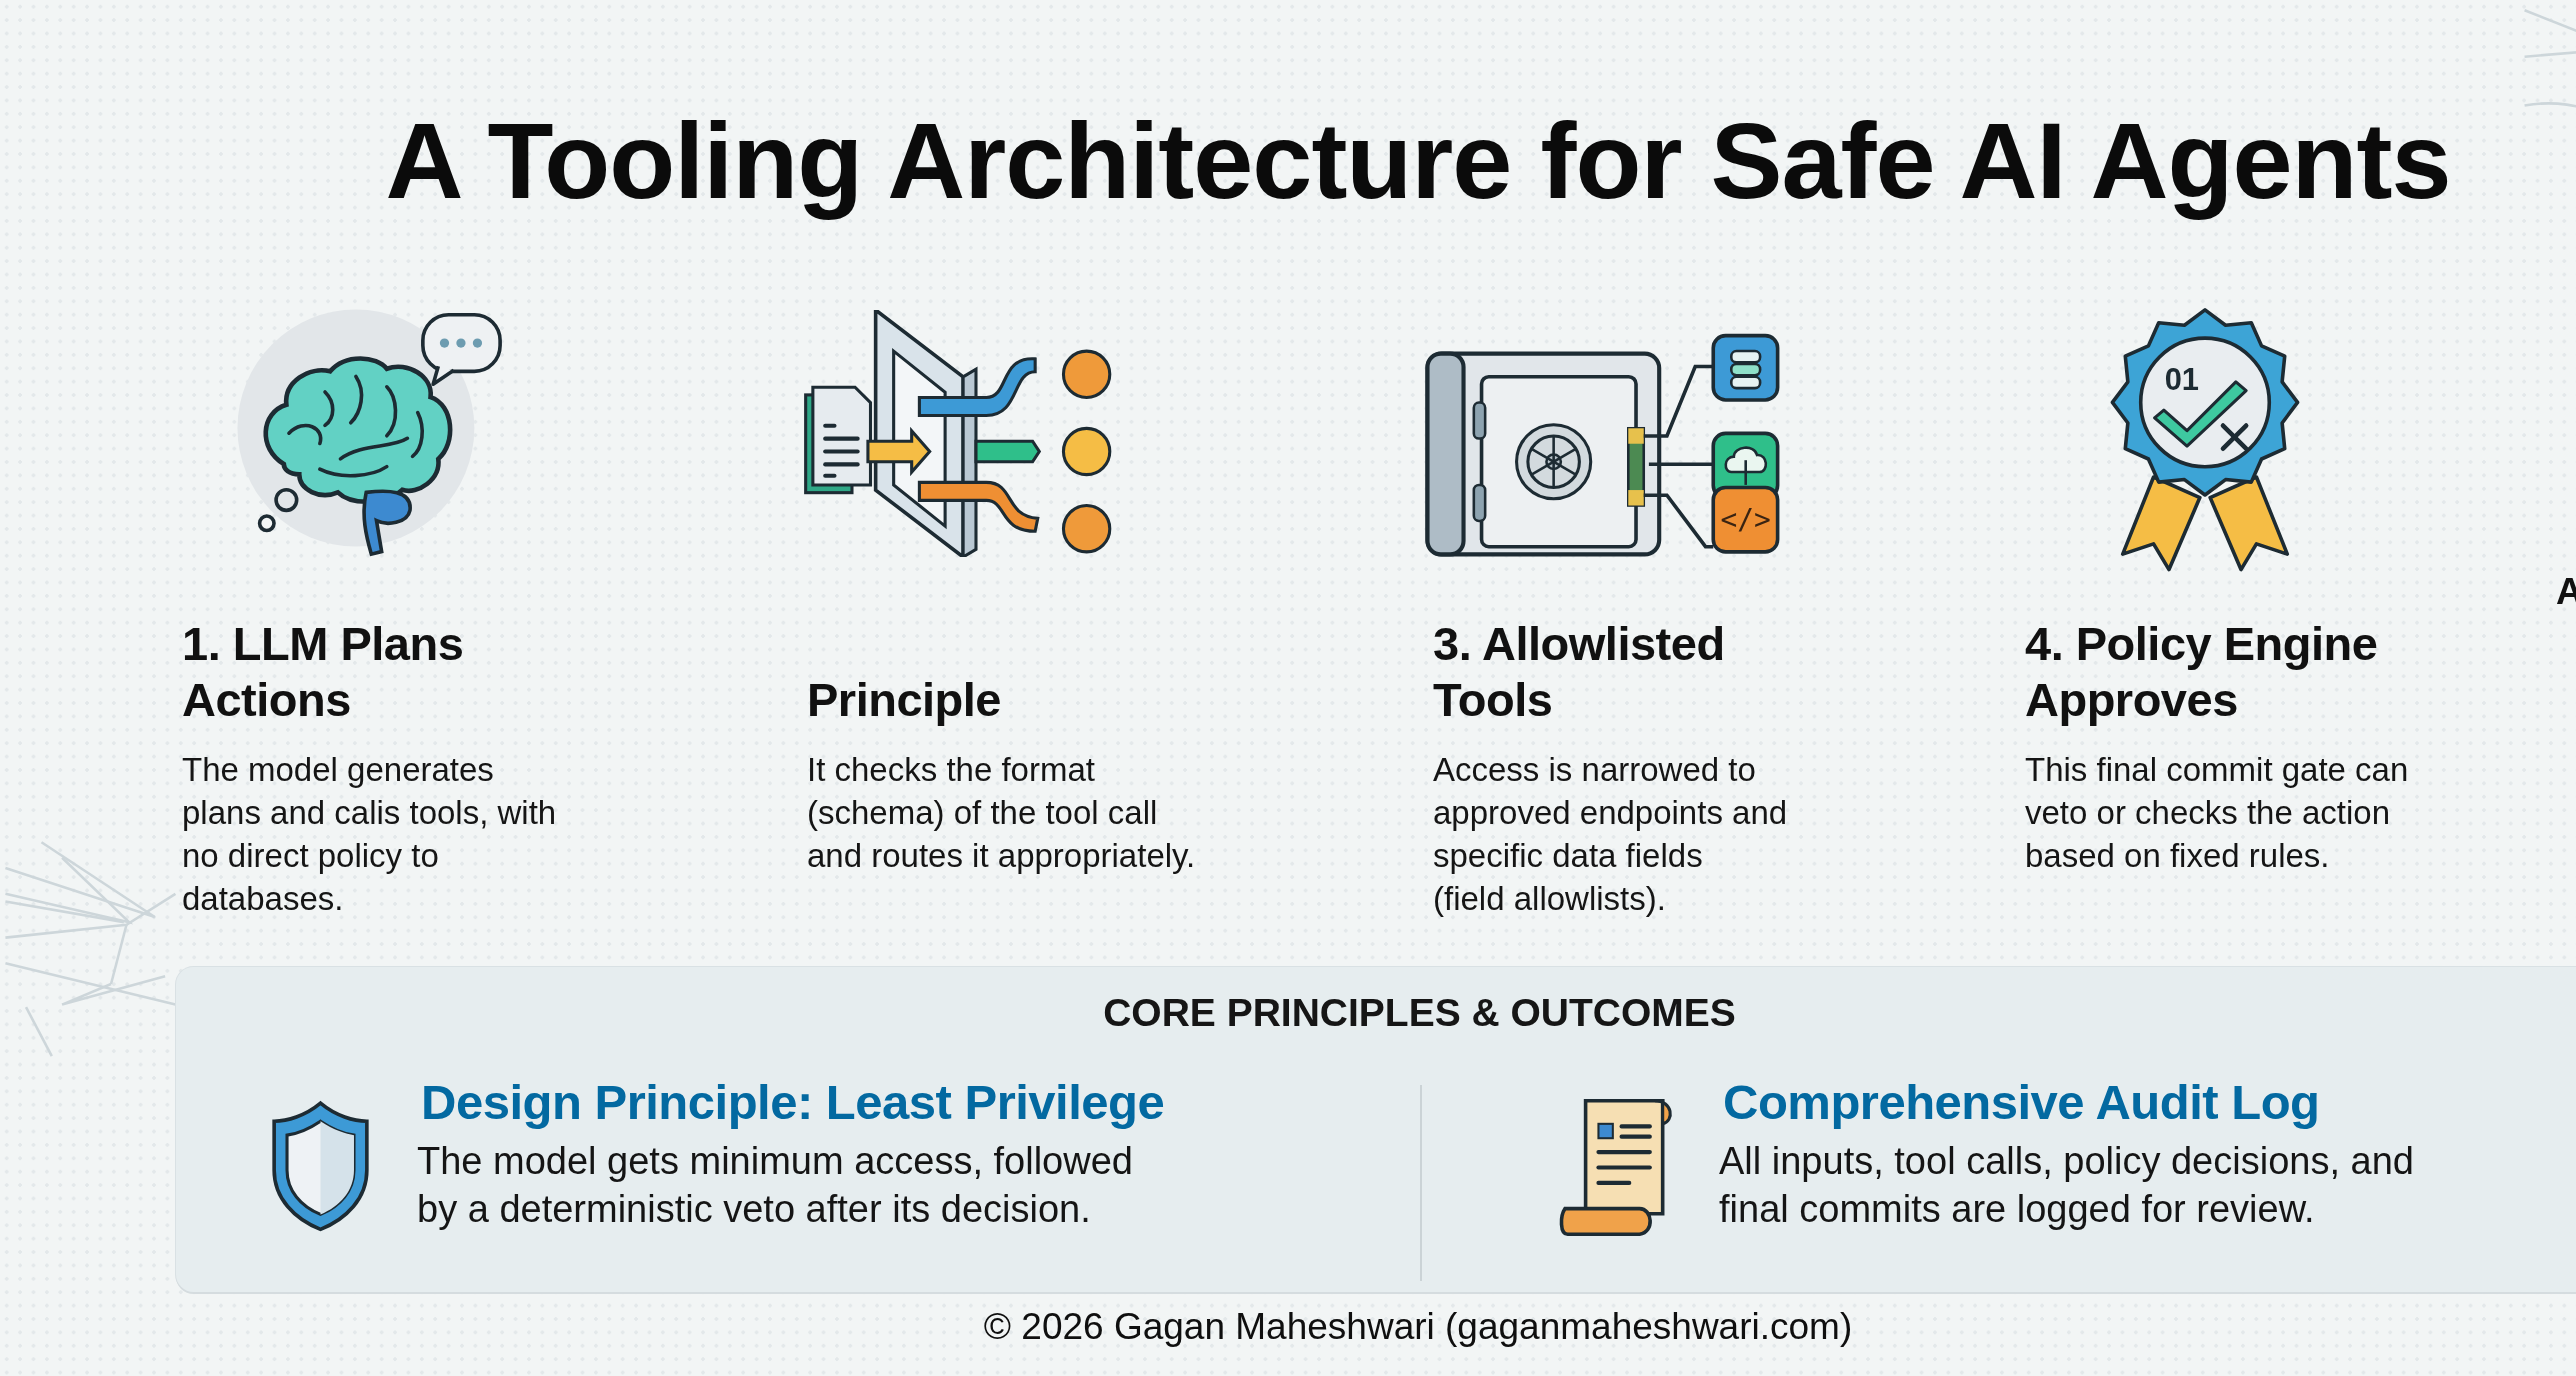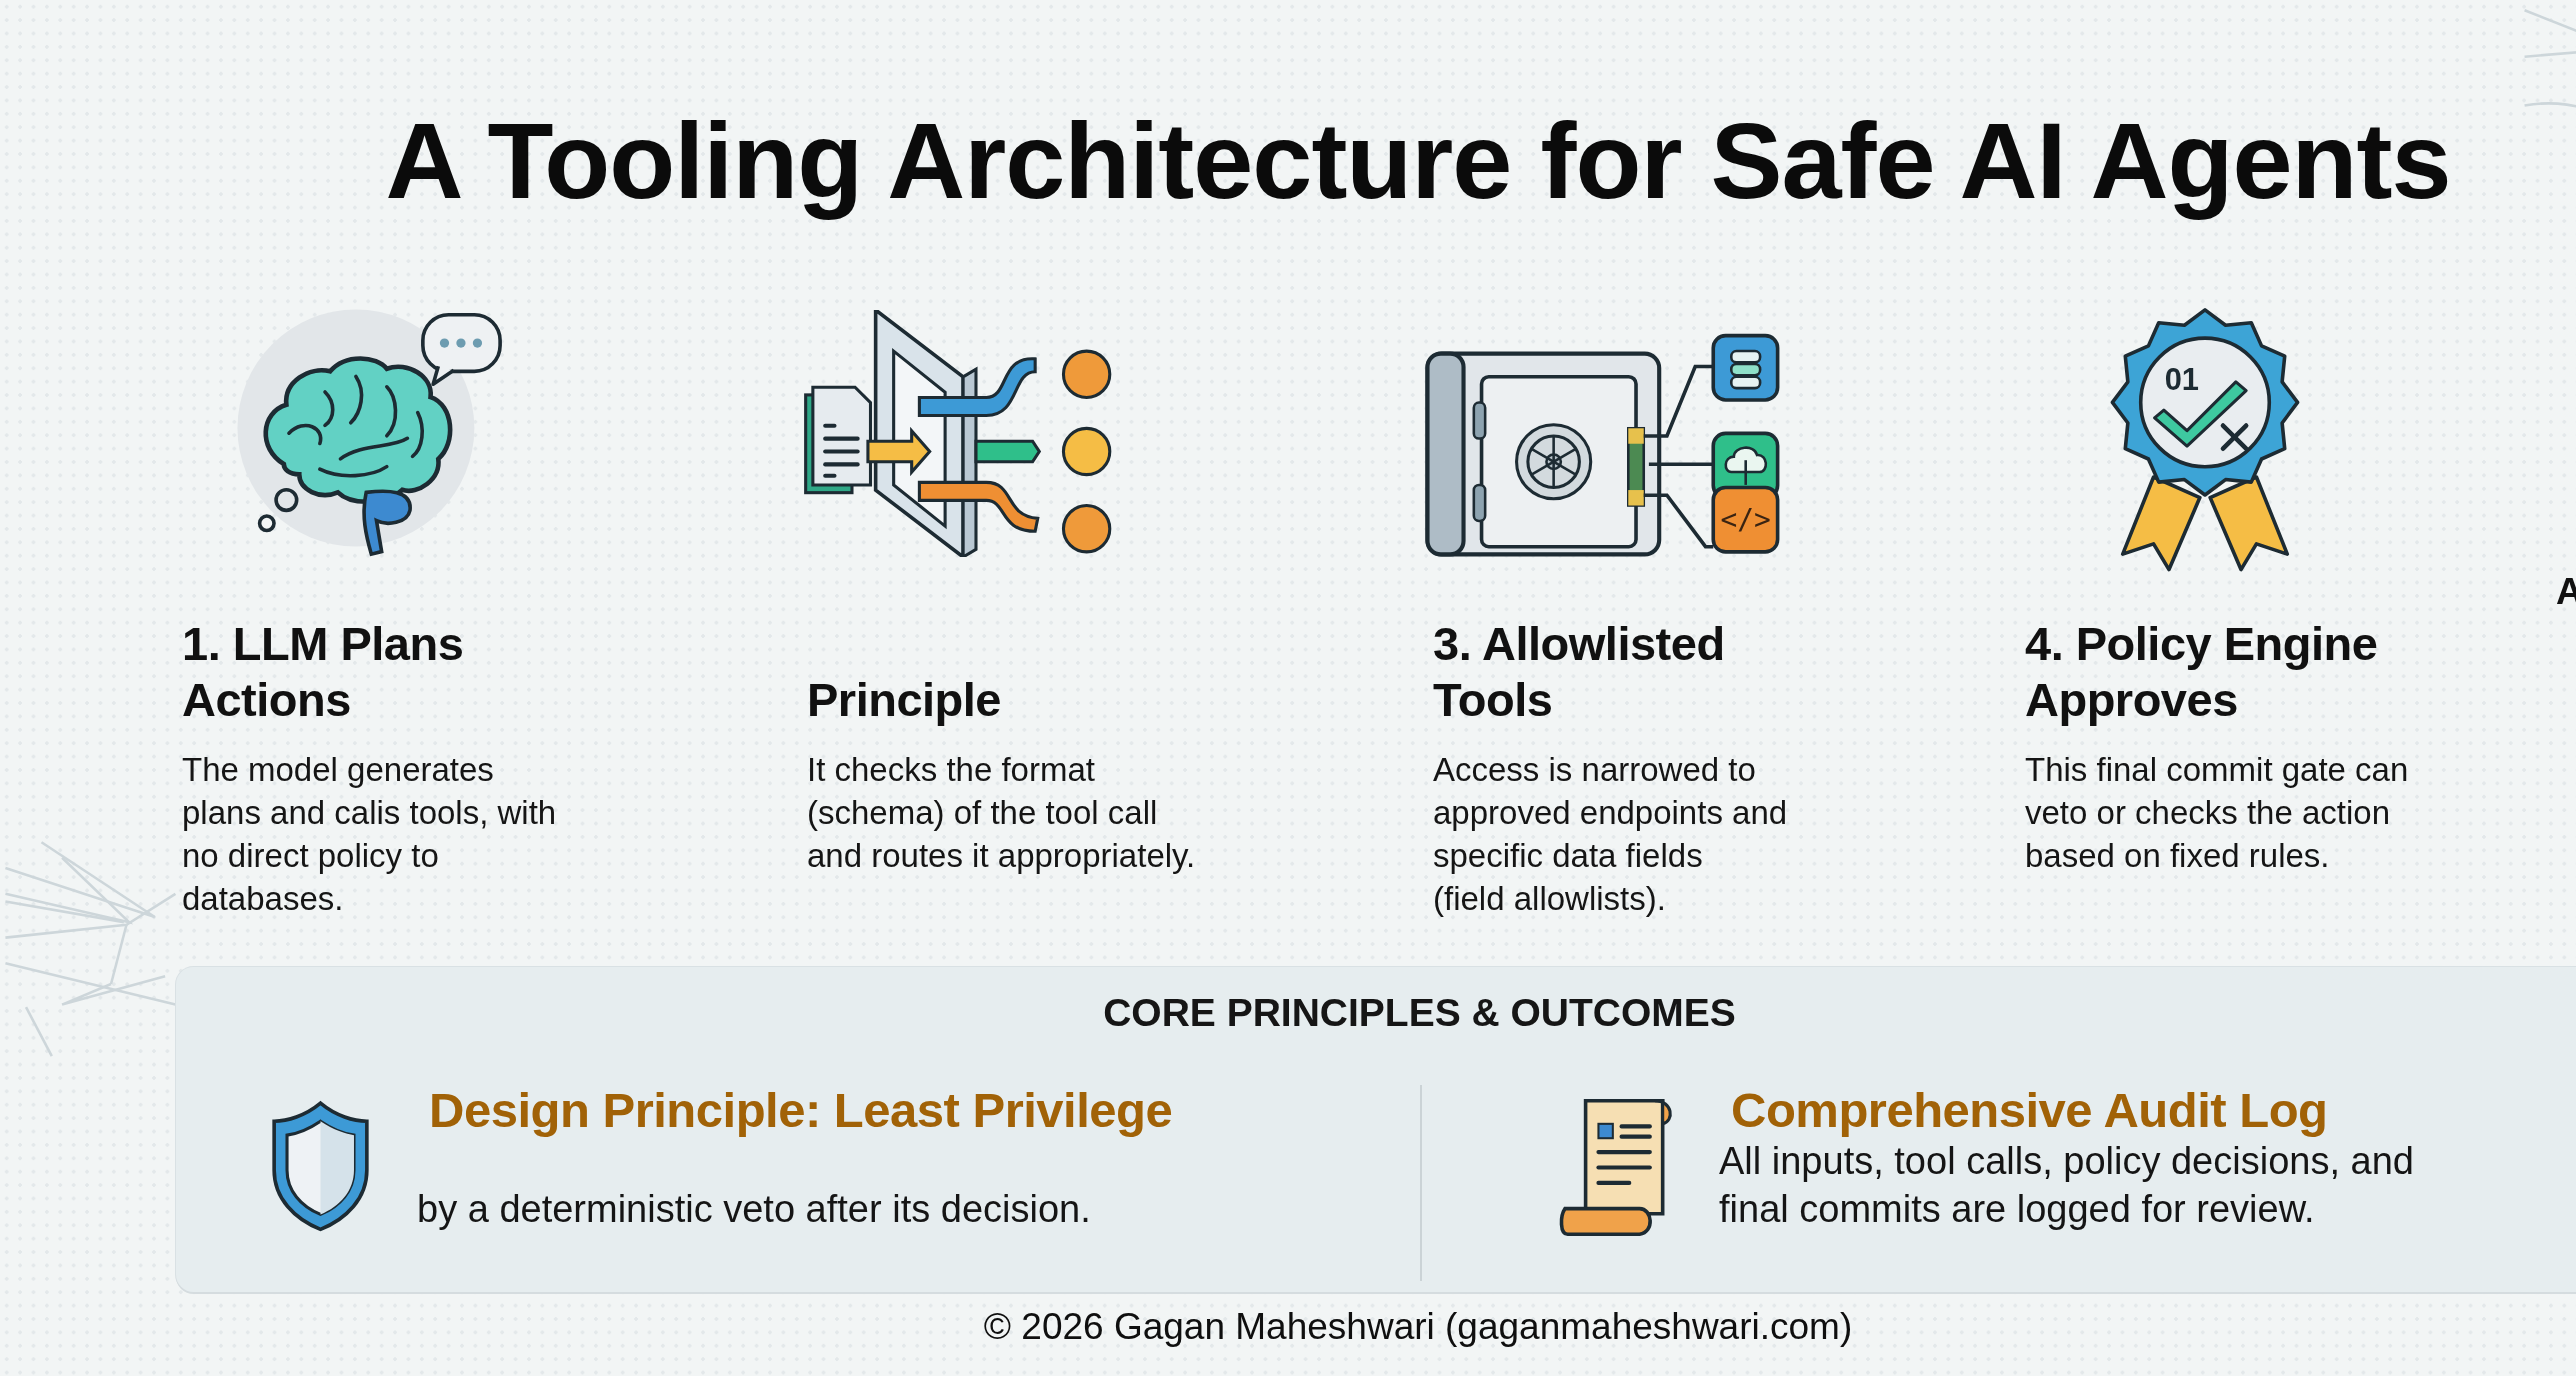--- a/index.html
+++ b/index.html
@@ -33,21 +33,21 @@
   .panel {
     position:absolute; left:176px; top:967px; width:2487px; height:325px;
     background:#e6edef; border-radius:17.5px;
     box-shadow: 0 2.1px 0 #d5dcdf, 0 0 0 1px #d9e1e4;
   }
   .panel-title {
     position:absolute; left:0; top:24px; width:100%; text-align:center;
     font-size:39px; font-weight:700; color:#161616; letter-spacing:0px;
   }
   .divider { position:absolute; left:1244px; top:118px; width:2.1px; height:196px; background:#cbd3d6; }
-  .card h3 { position:absolute; margin:12px; font-size:49px; font-weight:700; letter-spacing:-0.5px; color:#a16207; white-space:nowrap;}
+  .card h3 { position:absolute; margin:4px; font-size:49px; font-weight:700; letter-spacing:-0.5px; color:#0369a1; white-space:nowrap;}
   .card p  { position:absolute; margin:0; font-size:38px; line-height:48px; color:#151515; white-space:nowrap; }
   .footer {
     position:absolute; left:0; top:1306px; width:2836px; text-align:center;
     font-size:37px; color:#0f0f0f;
   }
 </style>
 </head>
 <body>
 
 <svg class="bg-lines" viewBox="0 0 5504 2671">
@@ -208,21 +208,21 @@
   <div class="panel-title">CORE PRINCIPLES &amp; OUTCOMES</div>
 
   <div class="card">
     <svg style="position:absolute;left:93px;top:131px" width="103" height="134" viewBox="0 0 200 260">
       <path d="M100,10 C130,35 165,45 190,45 L190,140 C190,195 150,235 100,255 C50,235 10,195 10,140 L10,45 C35,45 70,35 100,10 Z" fill="#3d9ad6" stroke="#1d2b33" stroke-width="7"></path>
       <path d="M100,45 C125,62 150,70 165,72 L165,140 C165,180 138,210 100,226 C62,210 35,180 35,140 L35,72 C50,70 75,62 100,45 Z" fill="#eef2f5" stroke="#1d2b33" stroke-width="6"></path>
       <path d="M100,45 C125,62 150,70 165,72 L165,140 C165,180 138,210 100,226 Z" fill="#d5e2ea"></path>
     </svg>
     <h3 style="left:241px;top:103px">Design Principle: Least Privilege</h3>
     <p style="left:241px;top:170px">
-      <br>
+      <span>The model gets minimum access, followed</span><br>
       <span>by a deterministic veto after its decision.</span>
     </p>
   </div>
 
   <div class="divider"></div>
 
   <div class="card">
     <svg style="position:absolute;left:1381px;top:126px" width="124" height="149" viewBox="0 0 240 290">
       <path d="M55,15 L205,15 L205,235 L55,235 Z" fill="#f6dfb3" stroke="#1d2b33" stroke-width="7"></path>
       <path d="M190,15 C225,15 228,55 205,60 L205,15 Z" fill="#f0a24a" stroke="#1d2b33" stroke-width="6"></path>

